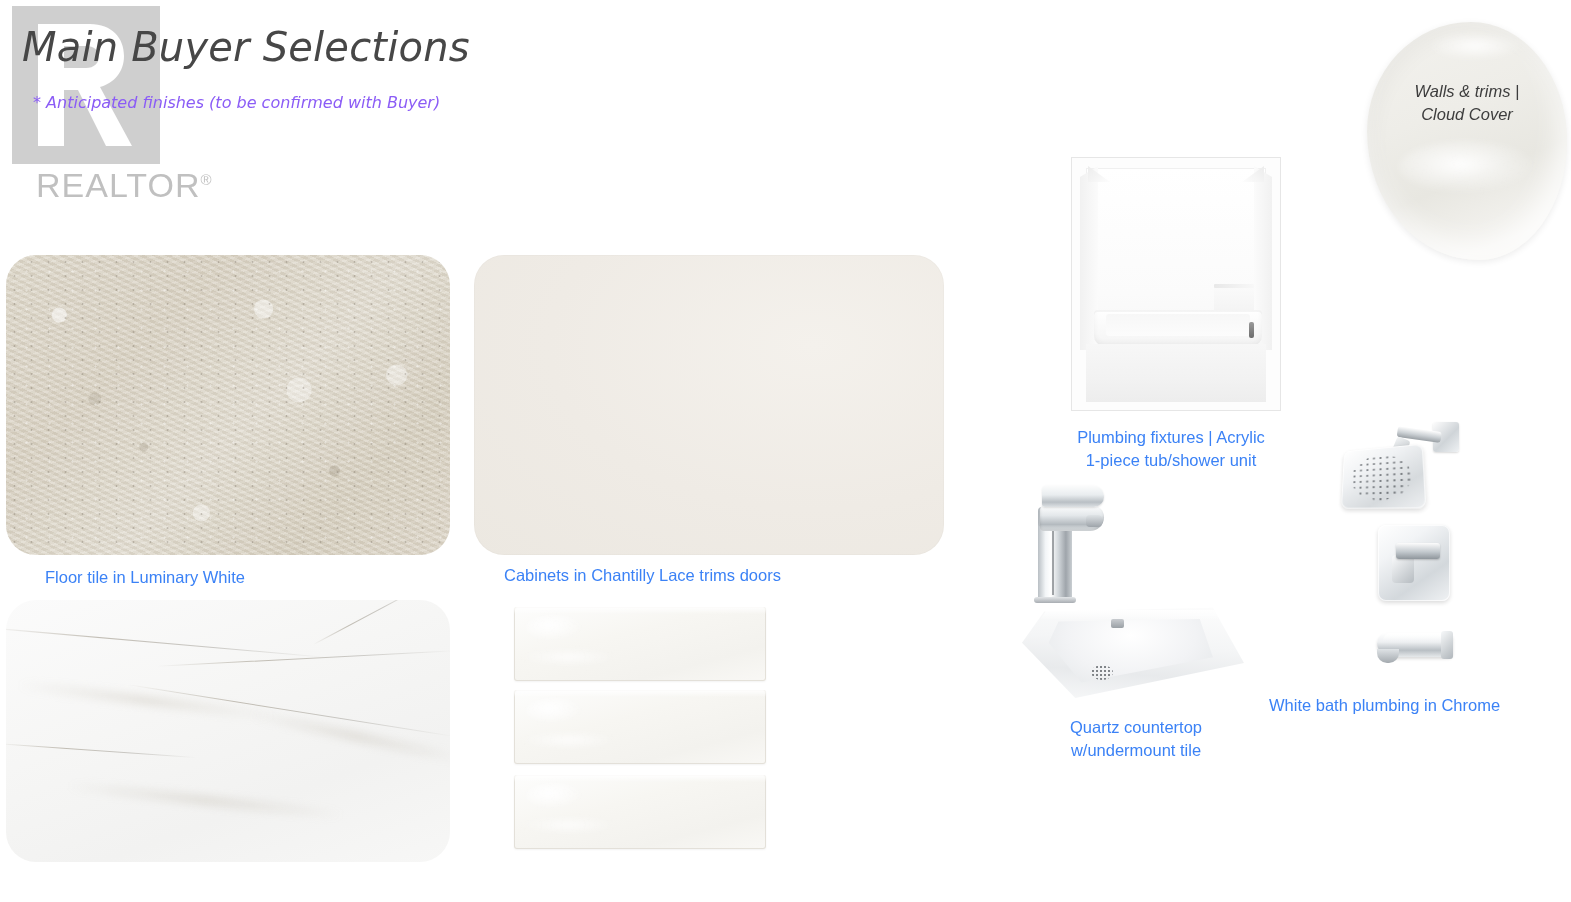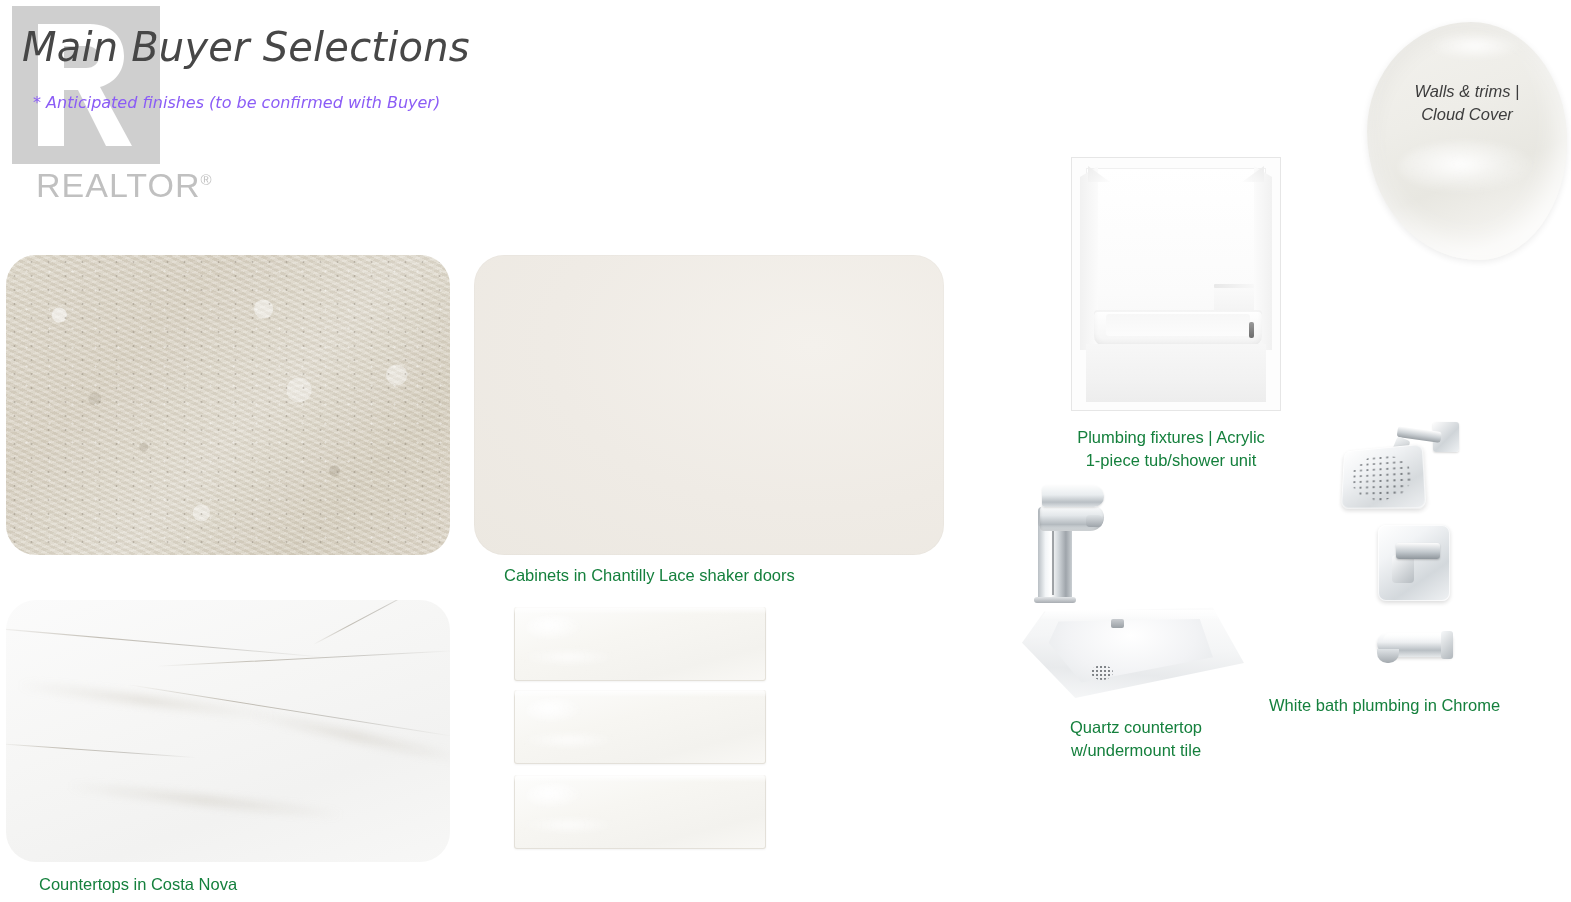--- a/index.html
+++ b/index.html
@@ -30,21 +30,21 @@
   }
   .subtitle{
     position:absolute;left:33px;top:93px;
     font-family:"DejaVu Sans", sans-serif;
     font-style:italic;font-size:16px;color:#8b5cf6;white-space:nowrap;
   }
 
   
   .caption{
     position:absolute;
-    font-size:16.5px;color:#15803d;line-height:1.38;
+    font-size:16.5px;color:#3b82f6;line-height:1.38;
     white-space:pre-line;
   }
   .caption.center{text-align:center;}
 
   
   .swatch{position:absolute;border-radius:30px;overflow:hidden;}
 
   
   #floor-tile{
     left:6px;top:255px;width:444px;height:300px;
@@ -244,35 +244,35 @@
     </svg>
     <div class="wm-word"><span>REALTOR</span><span class="wm-reg">®</span></div>
   </div>
 
   <div class="title">Main Buyer Selections</div>
   <div class="subtitle">* Anticipated finishes (to be confirmed with Buyer)</div>
 
   <div class="swatch" id="floor-tile">
     <div class="speck"></div>
   </div>
+  <div class="caption" style="left:45px;top:566px;width:400px;">Floor tile in Luminary White</div>
 
   <div class="swatch" id="cabinet-swatch"></div>
-  <div class="caption" style="left:504px;top:564px;width:440px;">Cabinets in Chantilly Lace shaker doors</div>
+  <div class="caption" style="left:504px;top:564px;width:440px;">Cabinets in Chantilly Lace trims doors</div>
 
   <div class="swatch" id="countertop-swatch">
     <div class="mv" style="left:-20px;top:42px;width:340px;transform:rotate(5deg);"></div>
     <div class="mv" style="left:150px;top:58px;width:300px;transform:rotate(-3deg);"></div>
     <div class="mv soft" style="left:10px;top:96px;width:260px;transform:rotate(7deg);"></div>
     <div class="mv" style="left:120px;top:110px;width:330px;transform:rotate(9deg);"></div>
     <div class="mv soft" style="left:240px;top:132px;width:220px;transform:rotate(12deg);"></div>
     <div class="mv" style="left:-10px;top:150px;width:200px;transform:rotate(4deg);"></div>
     <div class="mv soft" style="left:60px;top:196px;width:280px;transform:rotate(6deg);"></div>
     <div class="mv" style="left:300px;top:16px;width:120px;transform:rotate(-28deg);"></div>
   </div>
-  <div class="caption" style="left:39px;top:873px;width:400px;">Countertops in Costa Nova</div>
 
   <div class="tile" style="top:607px;">
     <div class="tile-top"></div>
     <div class="tile-gloss"></div>
     <div class="tile-gloss2"></div>
   </div>
   <div class="tile" style="top:690px;">
     <div class="tile-top"></div>
     <div class="tile-gloss"></div>
     <div class="tile-gloss2"></div>

